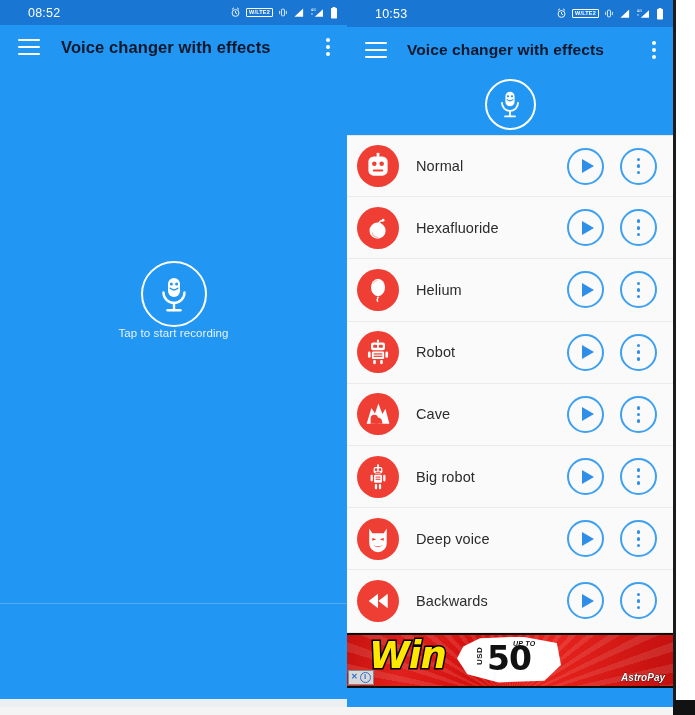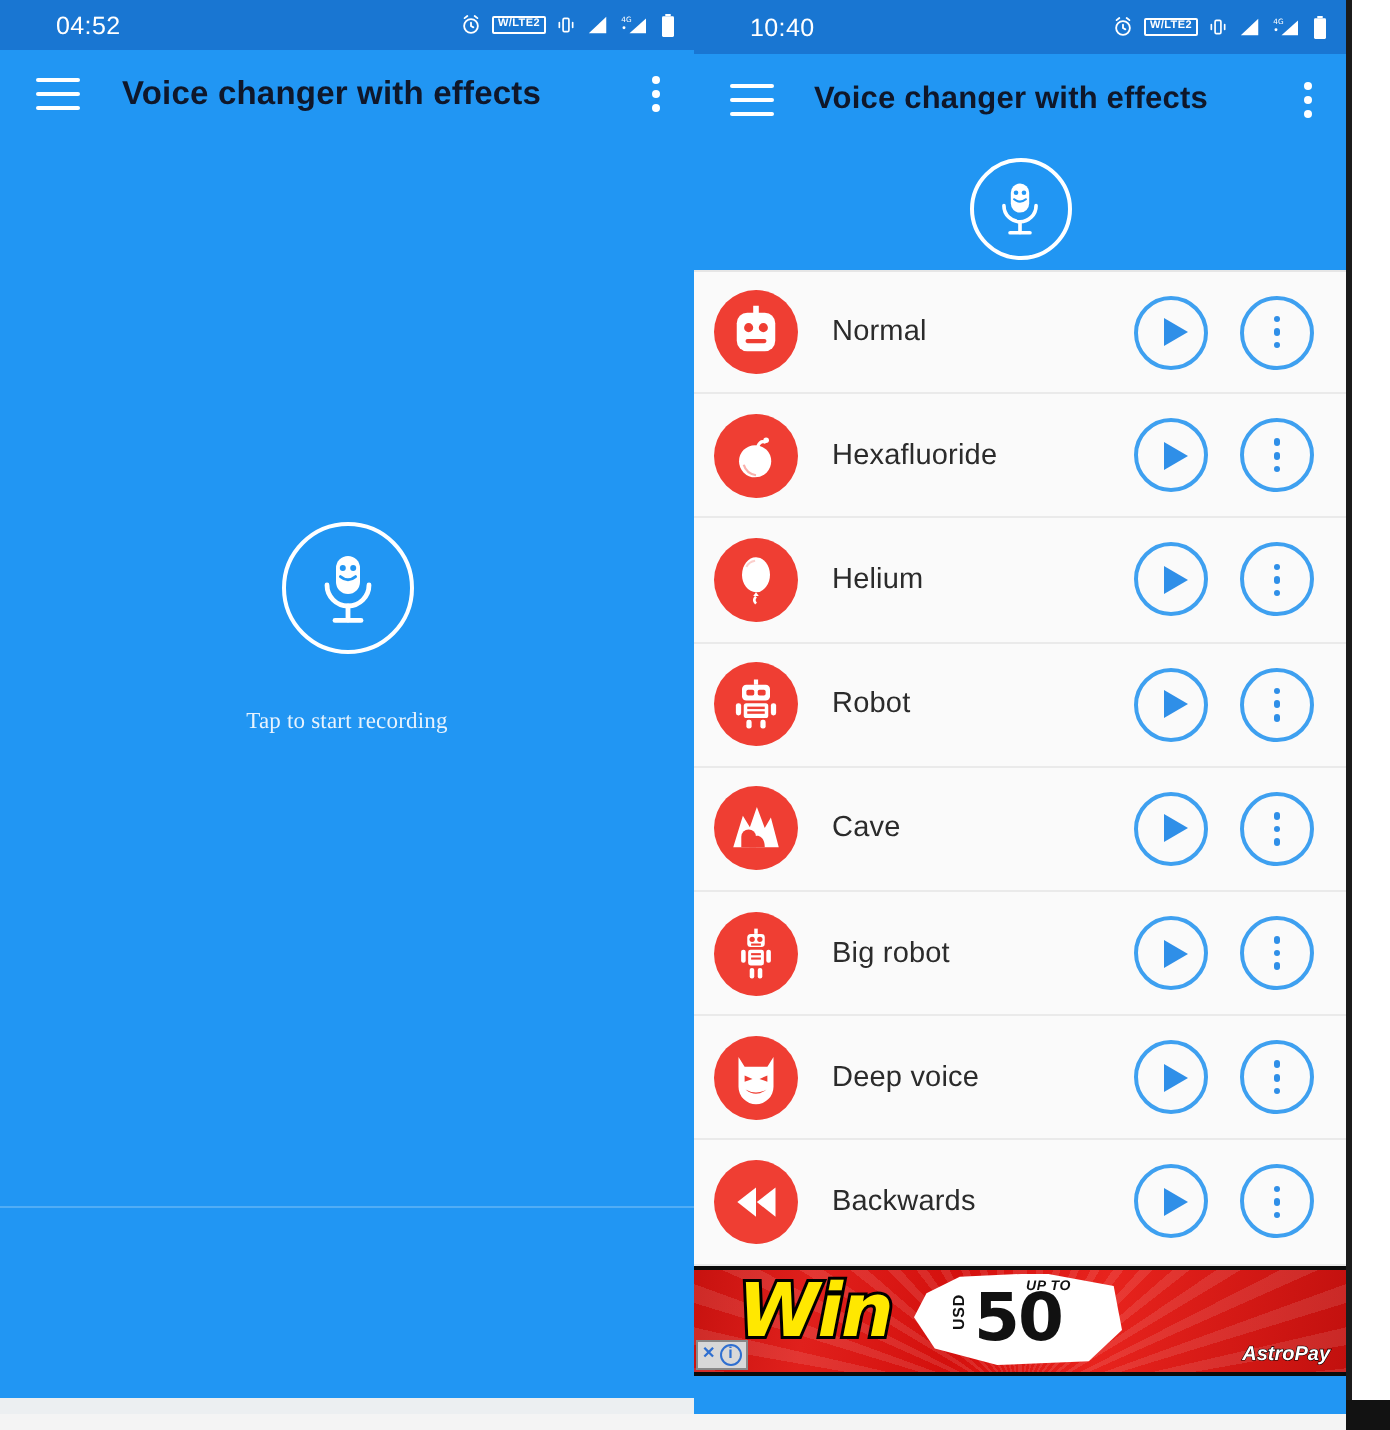--- a/index.html
+++ b/index.html
@@ -32,21 +32,21 @@
   .kebab{margin-left:auto;margin-right:17px;width:4px;display:flex;flex-direction:column;
          gap:3px;cursor:pointer;}
   .kebab i{width:4px;height:4px;border-radius:50%;background:#ffffff;display:block;}
 
   
   .left-body{position:relative;height:638px;background:#2196f3;}
   .mic-center{position:absolute;left:0;right:0;top:192px;display:flex;flex-direction:column;
               align-items:center;}
   .mic-ring{width:62px;height:62px;border-radius:50%;border:2.5px solid #ffffff;
             display:flex;align-items:center;justify-content:center;cursor:pointer;}
-  .tap-text{margin-top:28px;color:#e8f3fd;font-size:11.5px;letter-spacing:.1px;font-family:Liberation Serif, serif;}
+  .tap-text{color:#e8f3fd;font-size:11.5px;letter-spacing:.1px;}
   .left-divider{position:absolute;left:0;right:0;top:26px;height:1px;
                 background:rgba(255,255,255,.22);}
   .left-bottom-strip{position:absolute;left:0;right:0;bottom:0;height:8px;background:#eceff1;}
 
   
   .mic-band{height:62px;background:#2196f3;display:flex;align-items:center;justify-content:center;}
   .mic-ring-sm{width:47px;height:47px;border-radius:50%;border:2.2px solid #ffffff;
                display:flex;align-items:center;justify-content:center;cursor:pointer;}
   .list{background:#0369a1;}
   .row{height:62.2px;display:flex;align-items:center;border-bottom:1px solid #eaeaea;
@@ -100,21 +100,21 @@
   .right-edge-white{position:absolute;left:676px;top:0;width:19px;height:700px;background:#ffffff;}
 </style>
 </head>
 <body>
 
 <div class="screen">
 
   <div class="panel panel-left">
 
     <div class="statusbar">
-      <div class="clock">04:52</div>
+      <div class="clock">08:52</div>
       <div class="status-icons">
         <svg class="si" width="11" height="11" viewBox="0 0 24 24">
           <circle cx="12" cy="13" r="7.5" fill="none" stroke="#fff" stroke-width="2"></circle>
           <path d="M12 9.5V13l2.6 1.6" stroke="#fff" stroke-width="2" fill="none" stroke-linecap="round"></path>
           <path d="M5 4.5 8 2.2M19 4.5 16 2.2" stroke="#fff" stroke-width="2" stroke-linecap="round"></path>
         </svg>
         <div class="volte-badge">W/LTE2</div>
         <svg class="si" width="10" height="11" viewBox="0 0 24 24">
           <rect x="8.5" y="4" width="7" height="16" rx="1.6" fill="none" stroke="#fff" stroke-width="2"></rect>
           <path d="M4 9v6M20 9v6" stroke="#fff" stroke-width="2" stroke-linecap="round"></path>
@@ -164,21 +164,21 @@
         <div class="tap-text">Tap to start recording</div>
       </div>
       <div class="left-divider" style="top:534px;"></div>
       <div class="left-bottom-strip"></div>
     </div>
   </div>
 
   <div class="panel panel-right">
 
     <div class="statusbar">
-      <div class="clock">10:40</div>
+      <div class="clock">10:53</div>
       <div class="status-icons">
         <svg class="si" width="11" height="11" viewBox="0 0 24 24">
           <circle cx="12" cy="13" r="7.5" fill="none" stroke="#fff" stroke-width="2"></circle>
           <path d="M12 9.5V13l2.6 1.6" stroke="#fff" stroke-width="2" fill="none" stroke-linecap="round"></path>
           <path d="M5 4.5 8 2.2M19 4.5 16 2.2" stroke="#fff" stroke-width="2" stroke-linecap="round"></path>
         </svg>
         <div class="volte-badge">W/LTE2</div>
         <svg class="si" width="10" height="11" viewBox="0 0 24 24">
           <rect x="8.5" y="4" width="7" height="16" rx="1.6" fill="none" stroke="#fff" stroke-width="2"></rect>
           <path d="M4 9v6M20 9v6" stroke="#fff" stroke-width="2" stroke-linecap="round"></path>

